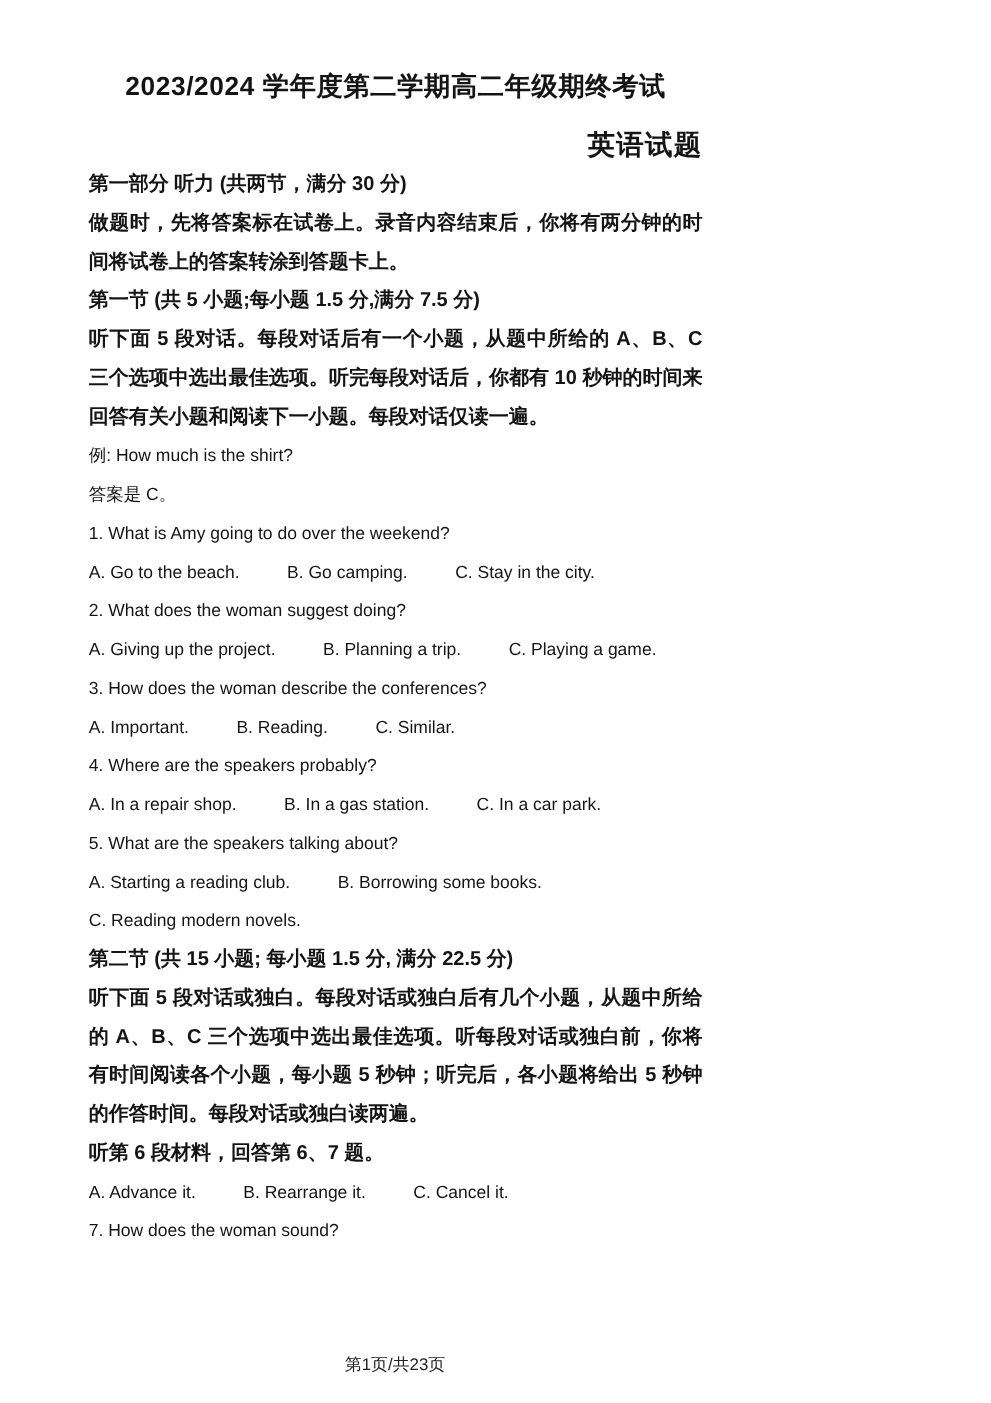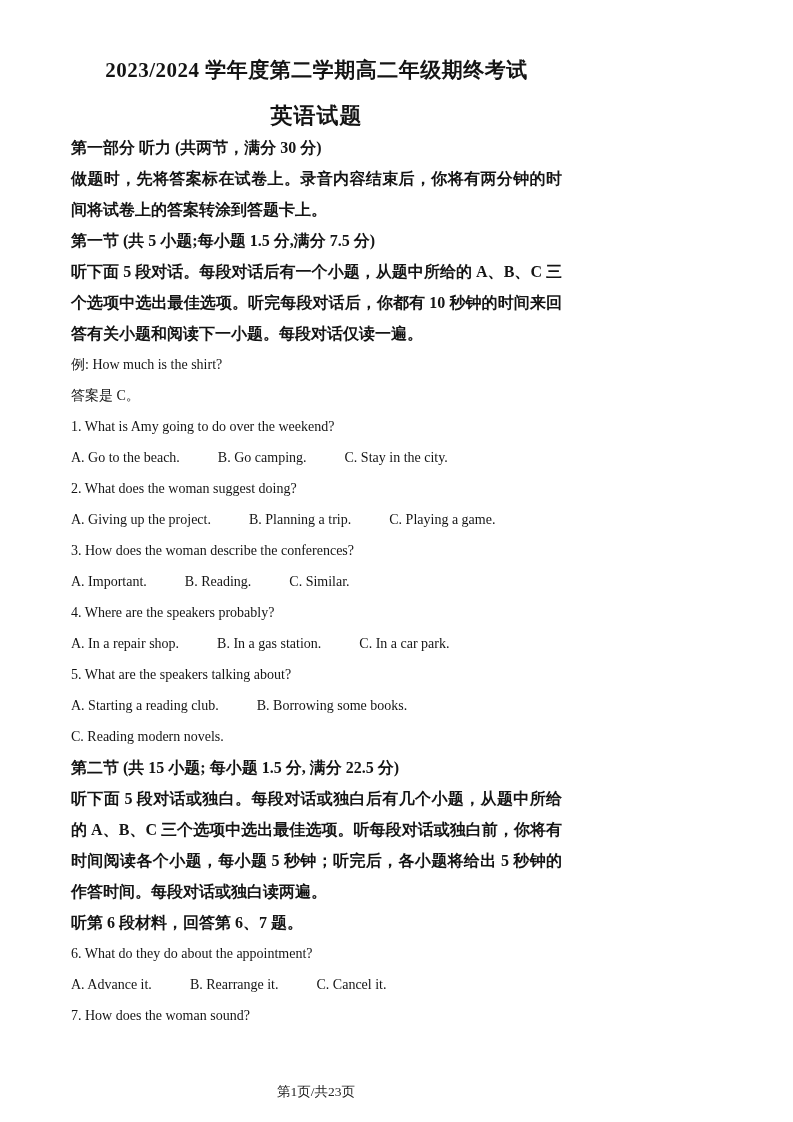--- a/index.html
+++ b/index.html
@@ -6,42 +6,42 @@
     margin: 0;
     padding: 0;
     background: #ffffff;
   }
   .page {
     position: relative;
     width: 632px;
     height: 1122px;
     background: #ffffff;
     overflow: hidden;
-    font-family: Liberation Serif, serif;
+    font-family: Liberation Sans, sans-serif;
     color: #141414;
   }
   .content {
     position: absolute;
     left: 71px;
     right: 70px;
     top: 54px;
   }
   .title-line1 {
     margin: 0 0 14px 0;
     font-size: 21px;
     font-weight: bold;
     text-align: center;
     line-height: 32px;
     letter-spacing: 0.5px;
   }
   .title-line2 {
     margin: 0;
     font-size: 22px;
     font-weight: bold;
-    text-align: center;
+    text-align: right;
     line-height: 32px;
     letter-spacing: 1px;
   }
   .doc {
   }
   .blk {
     margin: 0;
     line-height: 31px;
   }
   .ch-bold {
@@ -93,19 +93,18 @@
         <p class="blk options"><span class="opt">A. Giving up the project.</span><span class="opt">B. Planning a trip.</span><span class="opt">C. Playing a game.</span></p>
         <p class="blk en">3. How does the woman describe the conferences?</p>
         <p class="blk options"><span class="opt">A. Important.</span><span class="opt">B. Reading.</span><span class="opt">C. Similar.</span></p>
         <p class="blk en">4. Where are the speakers probably?</p>
         <p class="blk options"><span class="opt">A. In a repair shop.</span><span class="opt">B. In a gas station.</span><span class="opt">C. In a car park.</span></p>
         <p class="blk en">5. What are the speakers talking about?</p>
         <p class="blk options"><span class="opt">A. Starting a reading club.</span><span class="opt">B. Borrowing some books.</span><span class="opt">C. Reading modern novels.</span></p>
         <p class="blk ch-bold">第二节 (共 15 小题; 每小题 1.5 分, 满分 22.5 分)</p>
         <p class="blk ch-bold">听下面 5 段对话或独白。每段对话或独白后有几个小题，从题中所给的 A、B、C 三个选项中选出最佳选项。听每段对话或独白前，你将有时间阅读各个小题，每小题 5 秒钟；听完后，各小题将给出 5 秒钟的作答时间。每段对话或独白读两遍。</p>
         <p class="blk ch-bold">听第 6 段材料，回答第 6、7 题。</p>
-        <p class="blk en">6. What do they do about the appointment?</p>
         <p class="blk options"><span class="opt">A. Advance it.</span><span class="opt">B. Rearrange it.</span><span class="opt">C. Cancel it.</span></p>
         <p class="blk en">7. How does the woman sound?</p>
       </div>
   </div>
   <div class="footer">第1页/共23页</div>
 </div>
 
 </body></html>

